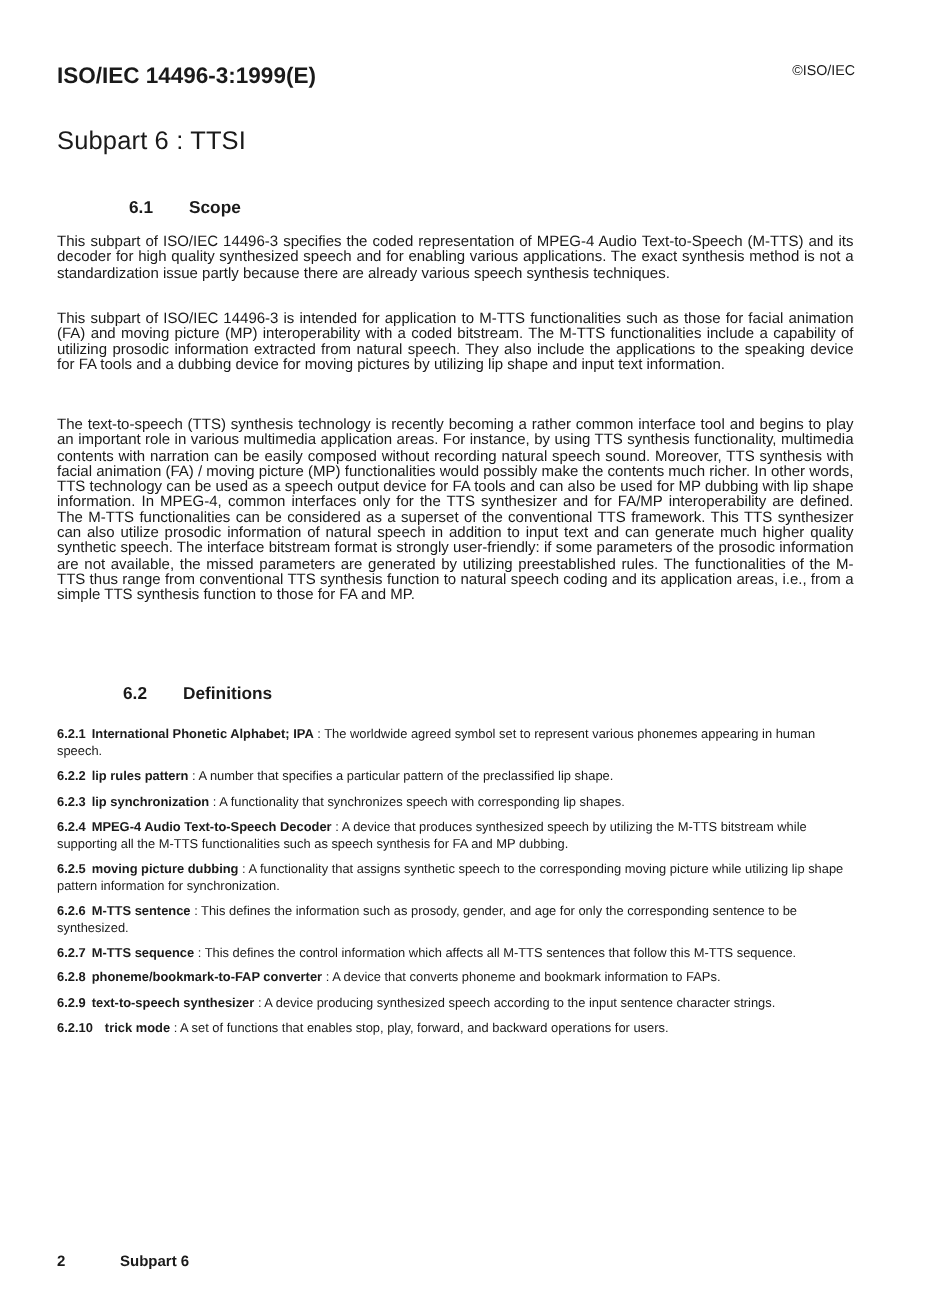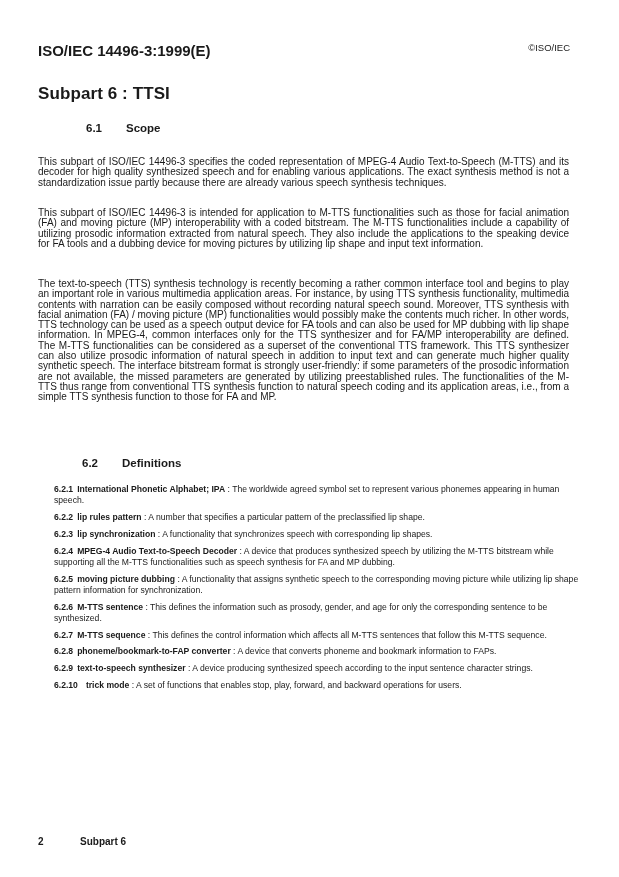--- a/index.html
+++ b/index.html
@@ -1,41 +1,41 @@
 <!DOCTYPE html>
 <html><head>
   <meta charset="utf-8">
   <style>
     html, body { margin: 0; padding: 0; background: #ffffff; }
     body { width: 619px; height: 877px; position: relative; overflow: hidden;
            font-family: "Liberation Sans", sans-serif; color: #1a1a1a; }
     .hdr-left { position: absolute; left: 38px; top: 42px; font-size: 15px; font-weight: bold; }
     .hdr-right { position: absolute; right: 49px; top: 42px; font-size: 9.5px; }
-    .title { position: absolute; left: 38px; top: 84px; font-size: 17px; font-weight: bold; margin: 0; letter-spacing: 0.1px; }
+    .title { position: absolute; left: 38px; top: 84px; font-size: 17px; font-weight: normal; margin: 0; letter-spacing: 0.1px; }
     .sec { position: absolute; left: 38px; font-size: 11.5px; font-weight: bold; margin: 0; }
     .sec .num { display: inline-block; width: 40px; }
     .para { position: absolute; left: 38px; width: 531px; font-size: 10px; line-height: 10.3px;
             text-align: justify; margin: 0; }
-    .defs { position: absolute; left: 38px; top: 484px; width: 531px; font-size: 8.6px; line-height: 11.2px; margin-left: 16px; }
+    .defs { position: absolute; left: 38px; top: 484px; width: 531px; font-size: 8.6px; line-height: 11.2px; }
     .def { margin: 0 0 5.6px 0; }
     .def .dnum, .def .dterm { font-weight: bold; }
     .def .dnum { margin-right: 4px; }
     .footer { position: absolute; top: 836px; left: 38px; font-size: 10px; font-weight: bold; }
     .footer .pnum { display: inline-block; width: 42px; }
   </style>
 </head>
 <body>
 
 <div>
   <div class="hdr-left">ISO/IEC 14496-3:1999(E)</div>
   <div class="hdr-right">©ISO/IEC</div>
 
   <h1 class="title">Subpart 6 : TTSI</h1>
 
-  <h2 class="sec" style="top:122px;padding-left:48px;">
+  <h2 class="sec" style="top:133px;padding-left:48px;">
     <span class="num">6.1</span><span>Scope</span>
   </h2>
 
   <p class="para" style="top:157px;">This subpart of ISO/IEC 14496-3 specifies the coded representation of MPEG-4 Audio Text-to-Speech (M-TTS) and its decoder for high quality synthesized speech and for enabling various applications. The exact synthesis method is not a standardization issue partly because there are already various speech synthesis techniques.</p>
   <p class="para" style="top:208px;">This subpart of ISO/IEC 14496-3 is intended for application to M-TTS functionalities such as those for facial animation (FA) and moving picture (MP) interoperability with a coded bitstream. The M-TTS functionalities include a capability of utilizing prosodic information extracted from natural speech. They also include the applications to the speaking device for FA tools and a dubbing device for moving pictures by utilizing lip shape and input text information.</p>
   <p class="para" style="top:279px;">The text-to-speech (TTS) synthesis technology is recently becoming a rather common interface tool and begins to play an important role in various multimedia application areas. For instance, by using TTS synthesis functionality, multimedia contents with narration can be easily composed without recording natural speech sound. Moreover, TTS synthesis with facial animation (FA) / moving picture (MP) functionalities would possibly make the contents much richer. In other words, TTS technology can be used as a speech output device for FA tools and can also be used for MP dubbing with lip shape information. In MPEG-4, common interfaces only for the TTS synthesizer and for FA/MP interoperability are defined. The M-TTS functionalities can be considered as a superset of the conventional TTS framework. This TTS synthesizer can also utilize prosodic information of natural speech in addition to input text and can generate much higher quality synthetic speech. The interface bitstream format is strongly user-friendly: if some parameters of the prosodic information are not available, the missed parameters are generated by utilizing preestablished rules. The functionalities of the M-TTS thus range from conventional TTS synthesis function to natural speech coding and its application areas, i.e., from a simple TTS synthesis function to those for FA and MP.</p>
 
   <h2 class="sec" style="top:457px;margin-left:44px;">
     <span class="num">6.2</span><span>Definitions</span>
   </h2>

